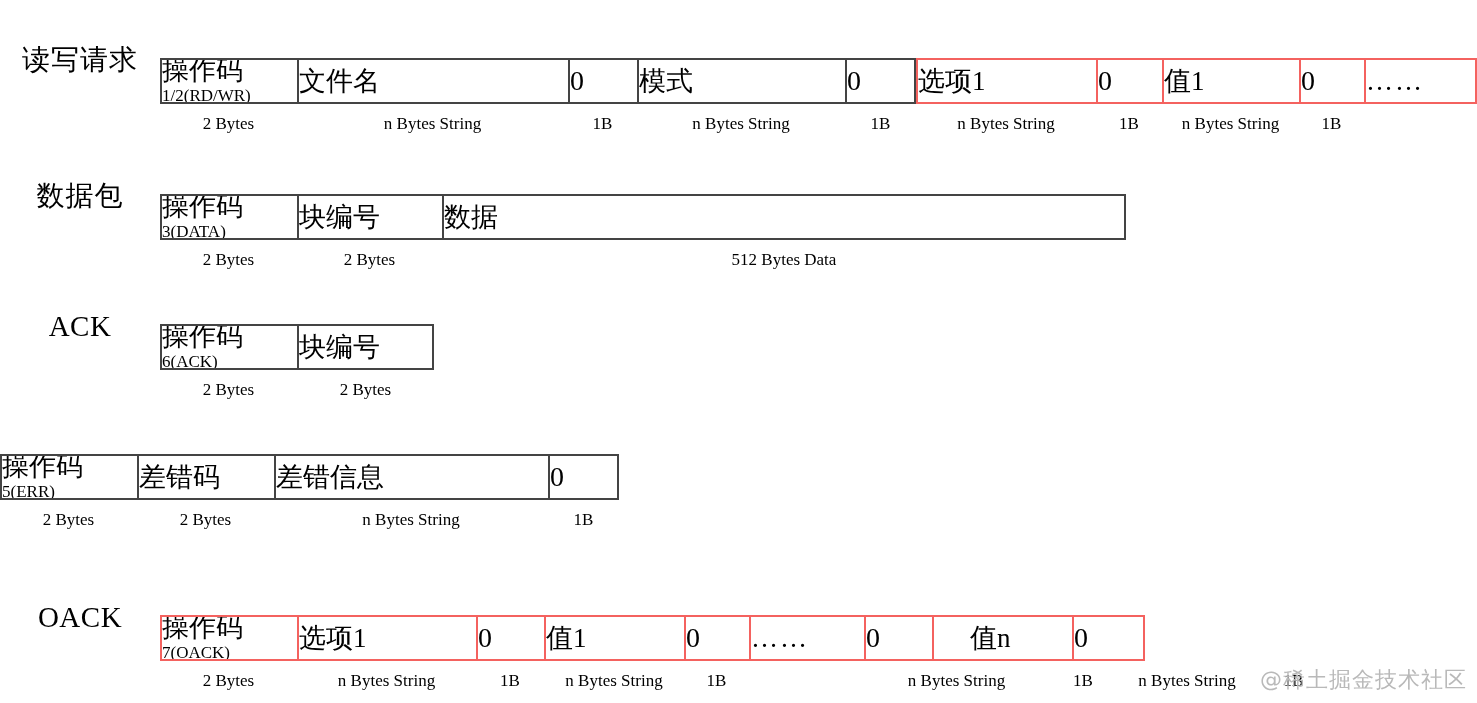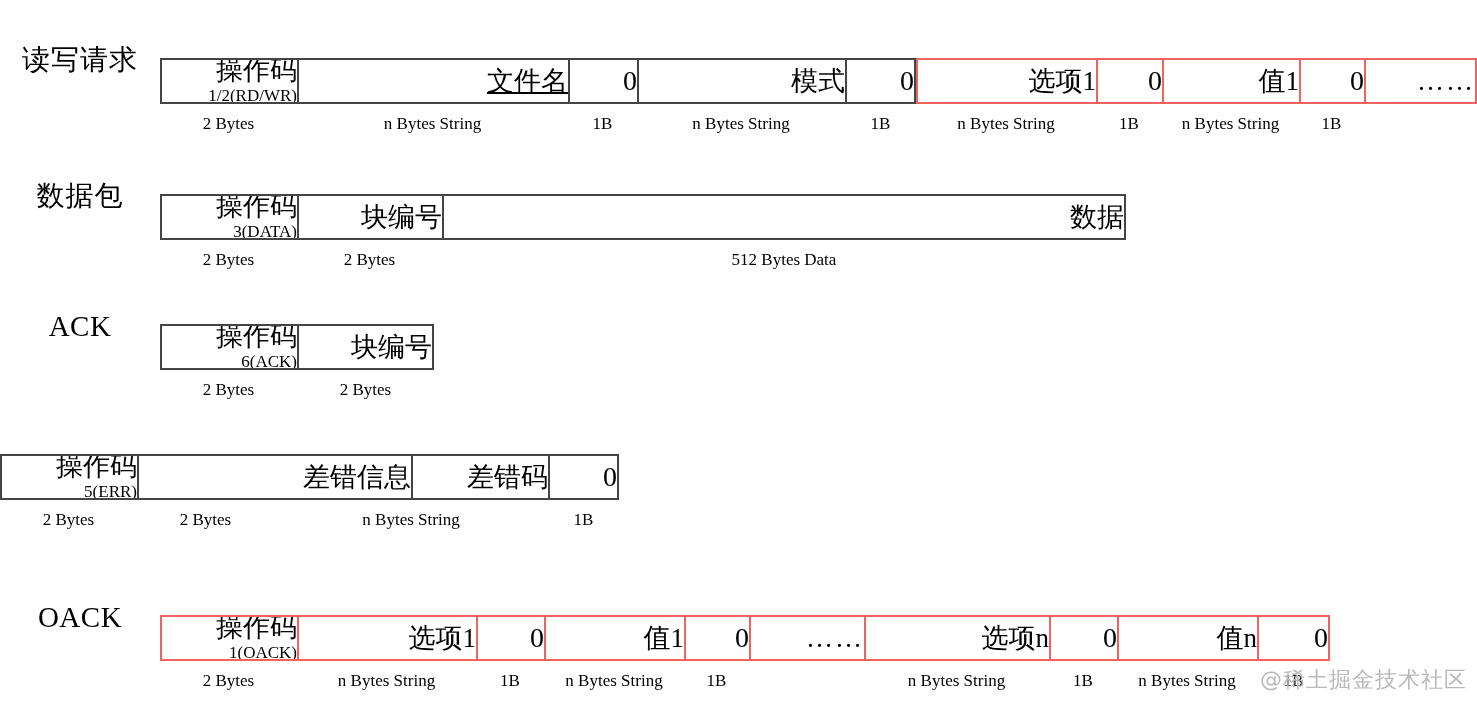--- a/index.html
+++ b/index.html
@@ -57,21 +57,21 @@
     align-items: stretch;
     height: 80px;
   }
 
   .field {
     box-sizing: border-box;
     border: 2px solid #444444;
     border-right-width: 0;
     display: flex;
     flex-direction: column;
-    align-items: flex-end;
+    align-items: flex-start;
     justify-content: center;
     background: #ffffff;
     overflow: hidden;
     white-space: nowrap;
     margin-top: 34px;
   }
   .field.last-black {
     border-right-width: 2px;
   }
   .field.red {
@@ -138,21 +138,21 @@
 
 <div id="diagram">
     <div class="pkt-row" style="top: 24px;">
       <div class="row-label">读写请求</div>
       <div class="row-body">
         <div class="fields">
           <div class="field" style="width: 137px; flex: 0 0 137px;">
             <div class="f-main">操作码</div>
             <div class="f-sub">1/2(RD/WR)</div>
           </div>
-          <div class="field" style="width: 271px; flex: 0 0 271px; text-decoration: underline;">
+          <div class="field" style="width: 271px; flex: 0 0 271px;">
             <div class="f-main">文件名</div>
           </div>
           <div class="field" style="width: 69px; flex: 0 0 69px;">
             <div class="f-main num">0</div>
           </div>
           <div class="field" style="width: 208px; flex: 0 0 208px;">
             <div class="f-main">模式</div>
           </div>
           <div class="field last-black" style="width: 71px; flex: 0 0 71px;">
             <div class="f-main num">0</div>
@@ -227,63 +227,60 @@
         </div>
       </div>
     </div>
     <div class="pkt-row" style="top: 420px;">
       <div class="row-body">
         <div class="fields">
           <div class="field" style="width: 137px; flex: 0 0 137px;">
             <div class="f-main">操作码</div>
             <div class="f-sub">5(ERR)</div>
           </div>
+          <div class="field" style="width: 137px; flex: 0 0 137px;">
+            <div class="f-main">差错码</div>
+          </div>
           <div class="field" style="width: 274px; flex: 0 0 274px;">
             <div class="f-main">差错信息</div>
           </div>
-          <div class="field" style="width: 137px; flex: 0 0 137px;">
-            <div class="f-main">差错码</div>
-          </div>
           <div class="field last-black" style="width: 71px; flex: 0 0 71px;">
             <div class="f-main num">0</div>
           </div>
         </div>
         <div class="sizes">
           <div class="size-cell" style="width: 137px; flex: 0 0 137px;">2 Bytes</div>
           <div class="size-cell" style="width: 137px; flex: 0 0 137px;">2 Bytes</div>
           <div class="size-cell" style="width: 274px; flex: 0 0 274px;">n Bytes String</div>
           <div class="size-cell" style="width: 71px; flex: 0 0 71px;">1B</div>
         </div>
       </div>
     </div>
     <div class="pkt-row" style="top: 581px;">
       <div class="row-label latin">OACK</div>
       <div class="row-body">
         <div class="fields">
           <div class="field red" style="width: 137px; flex: 0 0 137px;">
             <div class="f-main">操作码</div>
-            <div class="f-sub">1(OACK)</div>
+            <div class="f-sub">7(OACK)</div>
           </div>
           <div class="field red" style="width: 179px; flex: 0 0 179px;">
             <div class="f-main">选项1</div>
           </div>
           <div class="field red" style="width: 68px; flex: 0 0 68px;">
             <div class="f-main num">0</div>
           </div>
           <div class="field red" style="width: 140px; flex: 0 0 140px;">
             <div class="f-main">值1</div>
           </div>
           <div class="field red" style="width: 65px; flex: 0 0 65px;">
             <div class="f-main num">0</div>
           </div>
           <div class="field red" style="width: 115px; flex: 0 0 115px;">
             <div class="dots">……</div>
-          </div>
-          <div class="field red" style="width: 185px; flex: 0 0 185px;">
-            <div class="f-main">选项n</div>
           </div>
           <div class="field red" style="width: 68px; flex: 0 0 68px;">
             <div class="f-main num">0</div>
           </div>
           <div class="field red" style="width: 140px; flex: 0 0 140px; padding-left: 36px;">
             <div class="f-main">值n</div>
           </div>
           <div class="field red last-red" style="width: 73px; flex: 0 0 73px;">
             <div class="f-main num">0</div>
           </div>

